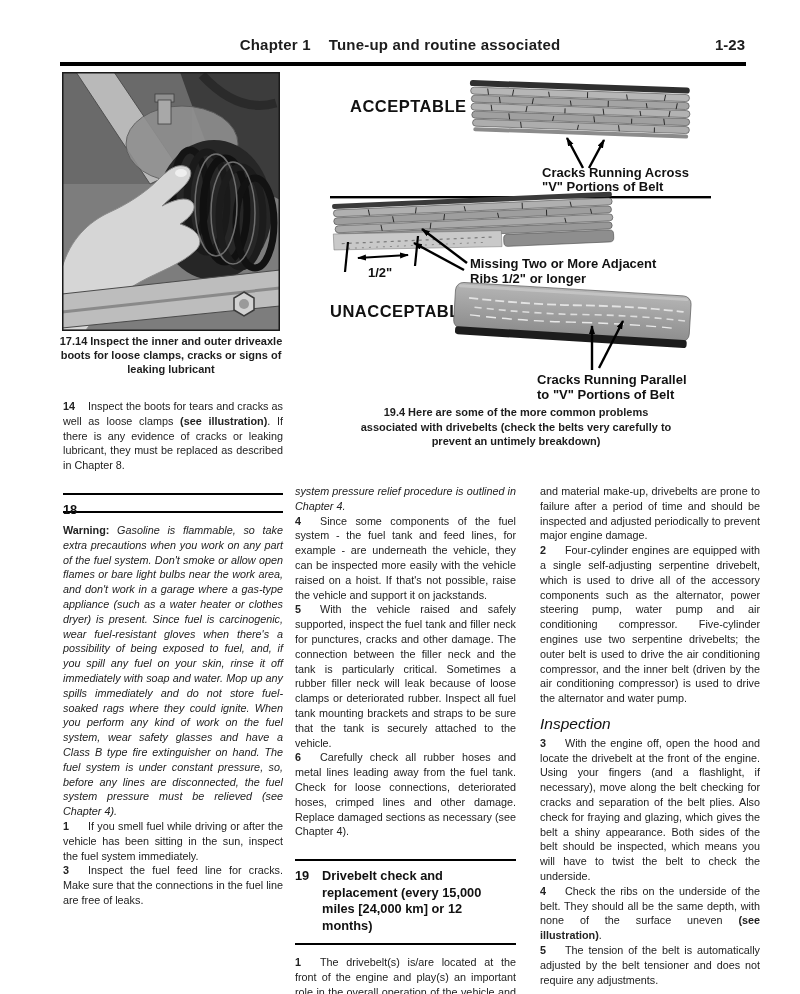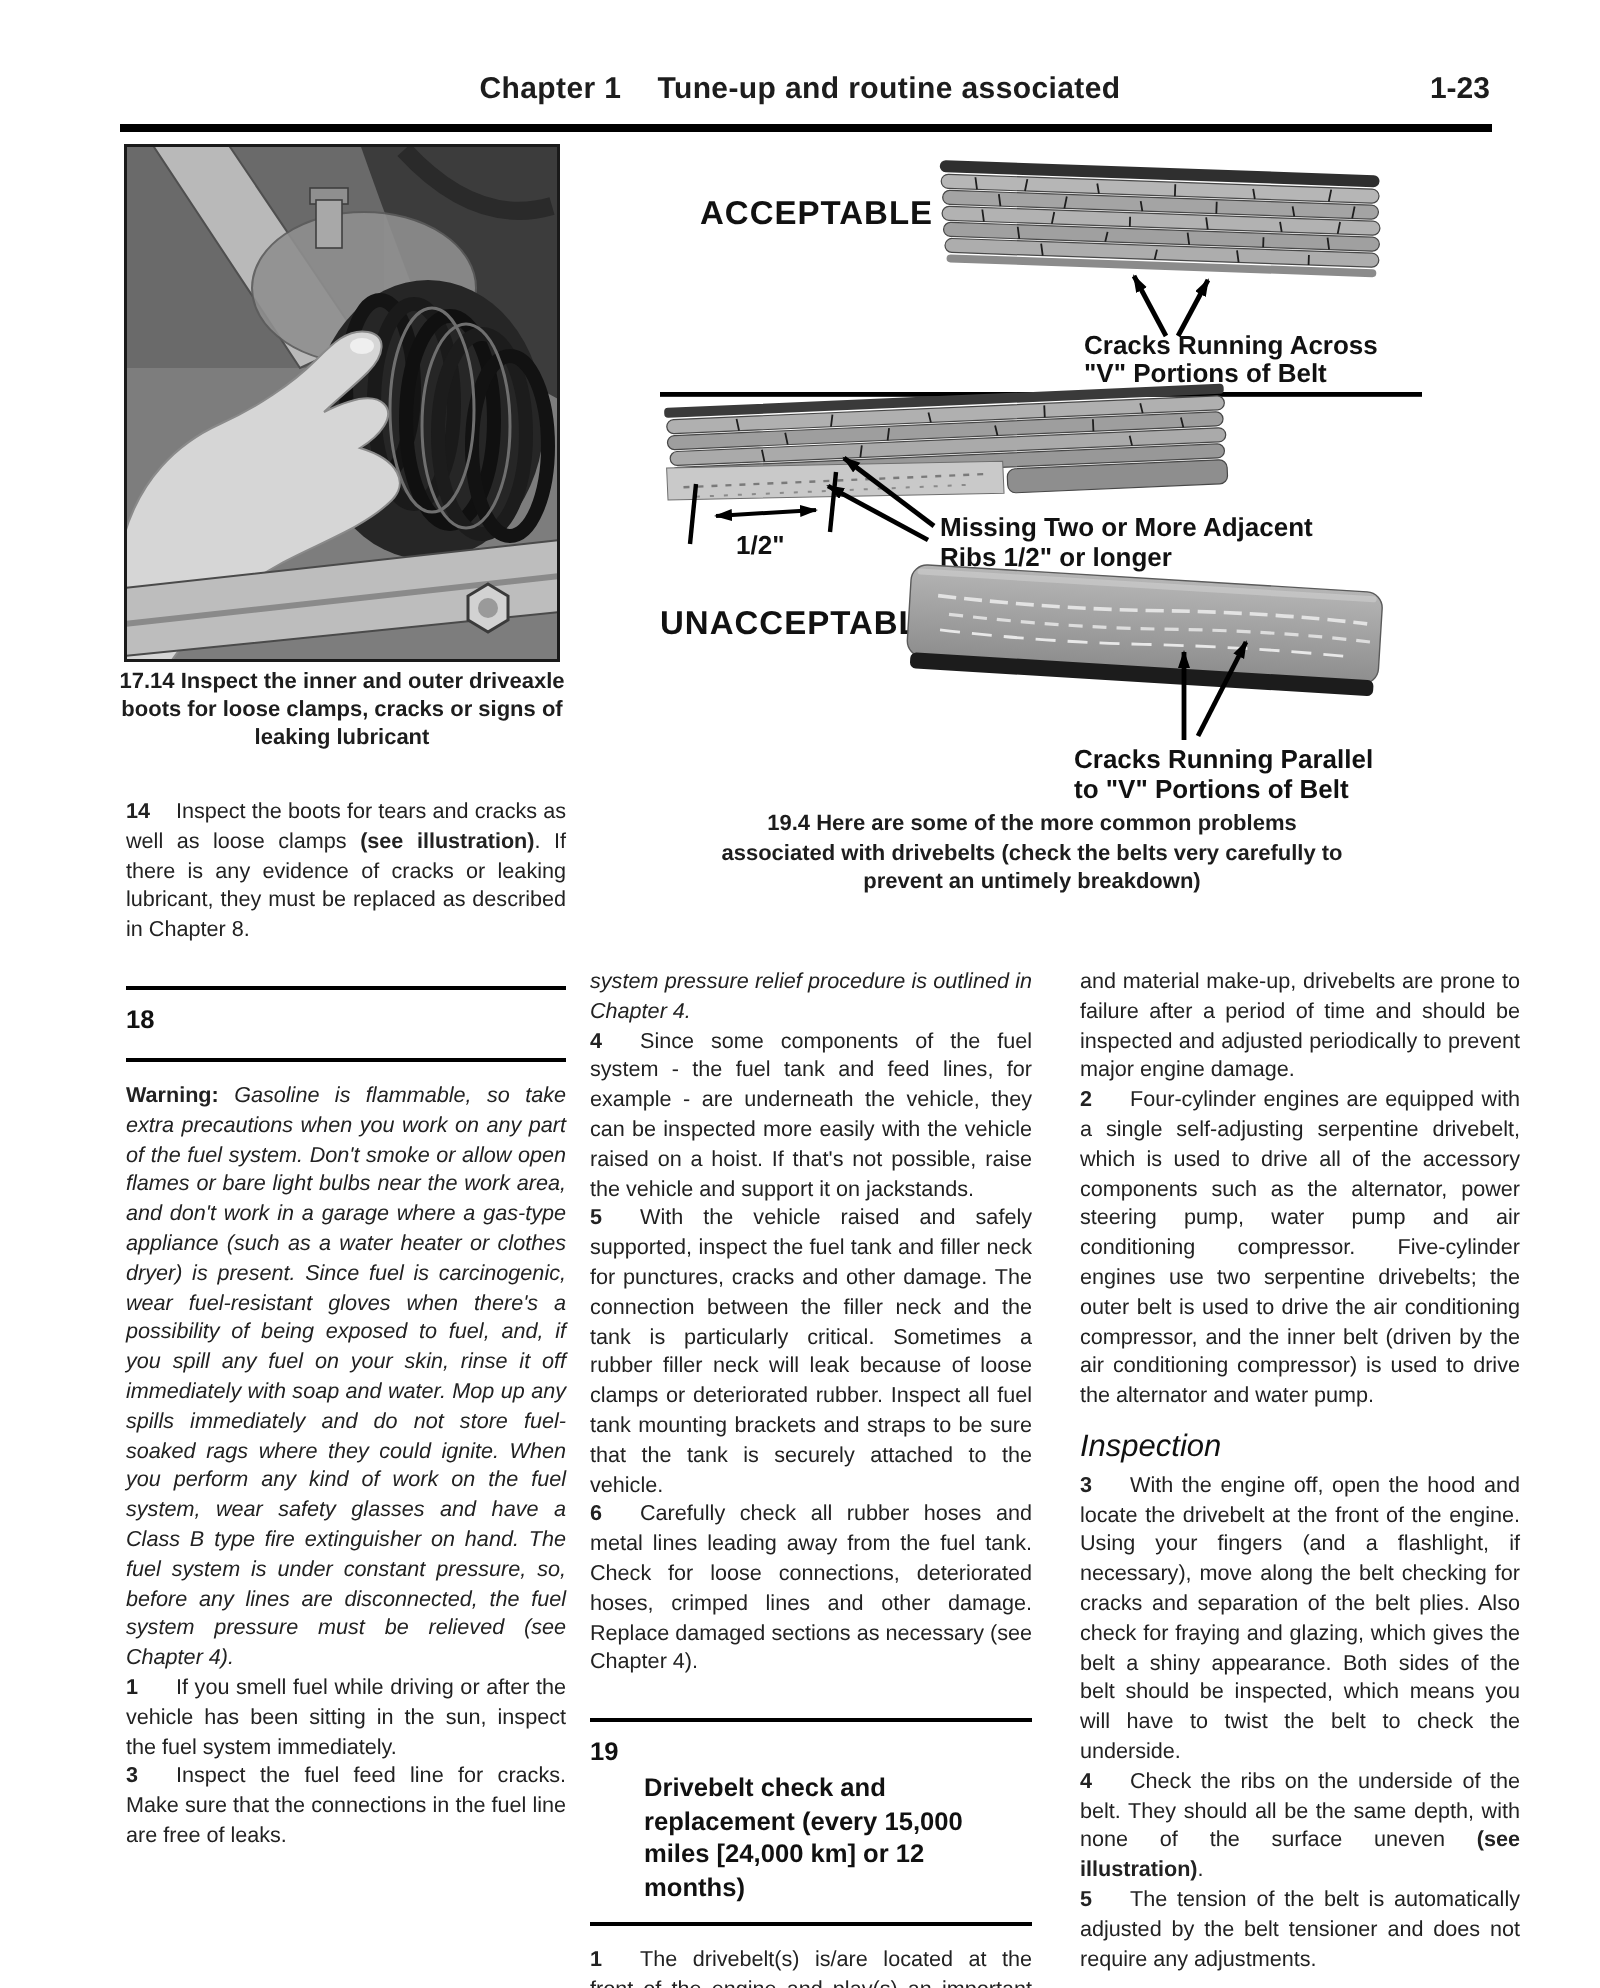--- a/index.html
+++ b/index.html
@@ -25,21 +25,21 @@
   
   .col{position:absolute;font-size:10.8px;line-height:14.8px;text-align:justify;color:#222;}
   #col-left{left:63px;top:399px;width:220px;}
   #col-mid{left:295px;top:484px;width:221px;}
   #col-right{left:528px;top:484px;width:220px;margin-left:12px;}
   .para{margin:0;}
   .para .num{font-weight:bold;display:inline-block;min-width:17px;margin-right:8px;}
   .b{font-weight:bold;}
   .i{font-style:italic;}
   .section-box{position:relative;border-top:2px solid #000;border-bottom:2px solid #000;
-    padding:25px 0 9px 27px;margin:20px 0 10px 0;font-weight:bold;font-size:12.8px;
+    padding:7px 0 9px 27px;margin:20px 0 10px 0;font-weight:bold;font-size:12.8px;
     line-height:16.5px;text-align:left;color:#111;}
   .section-box .sec-num{position:absolute;left:0;top:7px;}
   .subhead{font-weight:normal;font-style:italic;font-size:15.5px;margin:11px 0 4px 0;
     text-align:left;color:#111;}
 </style>
 </head>
 <body>
 
 <div class="header">
   <span class="chapter">Chapter 1</span><span>Tune-up and routine associated</span>

